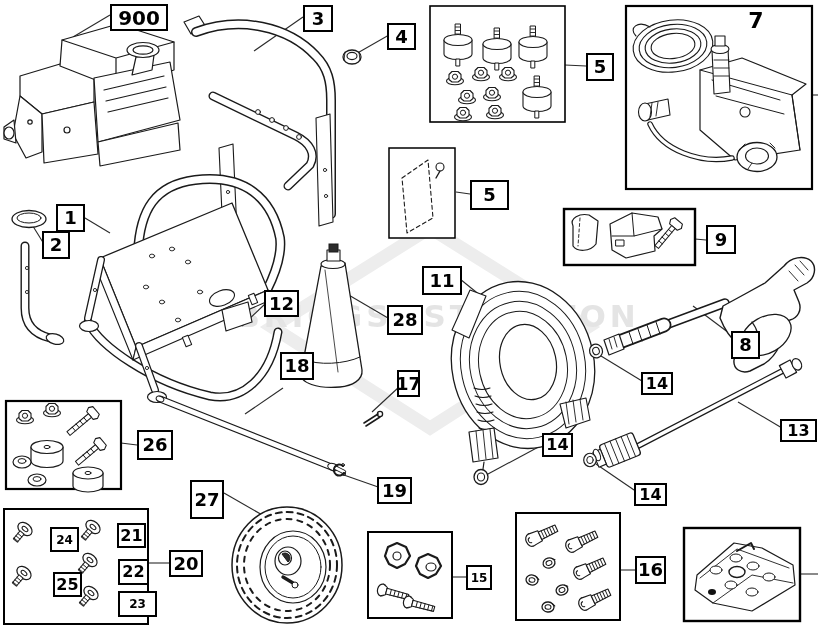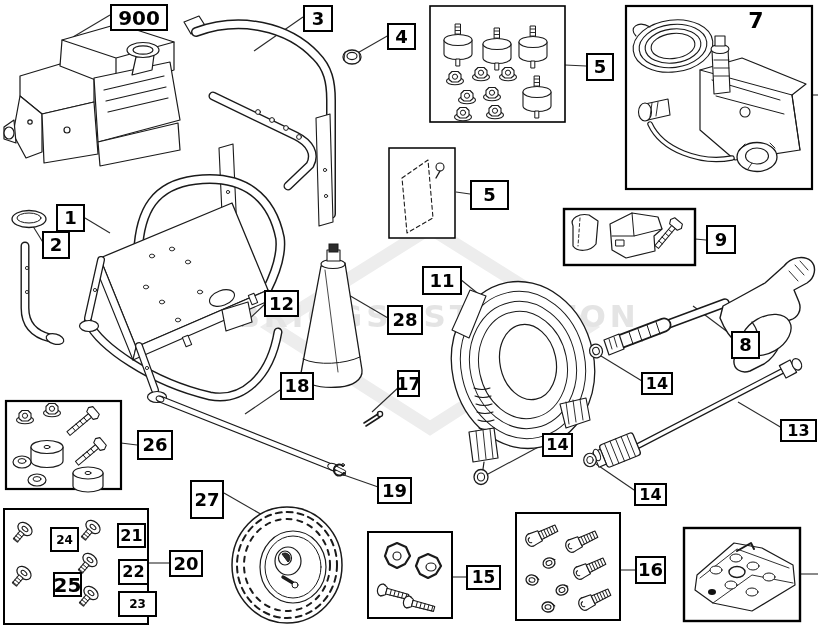--- a/index.html
+++ b/index.html
@@ -432,27 +432,27 @@
 <div class="callout" style="left:56px;top:204px;width:29px;height:28px">1</div>
 <div class="callout" style="left:42px;top:231px;width:28px;height:28px">2</div>
 <div class="callout" style="left:264px;top:290px;width:35px;height:27px">12</div>
 <div class="callout" style="left:422px;top:266px;width:40px;height:29px">11</div>
 <div class="callout" style="left:387px;top:305px;width:36px;height:30px">28</div>
 <div class="callout" style="left:731px;top:331px;width:29px;height:28px">8</div>
 <div class="callout" style="left:641px;top:372px;width:32px;height:23px;font-size:16px">14</div>
 <div class="callout" style="left:780px;top:419px;width:37px;height:23px;font-size:16px">13</div>
 <div class="callout" style="left:542px;top:433px;width:31px;height:24px;font-size:16px">14</div>
 <div class="callout" style="left:634px;top:483px;width:33px;height:23px;font-size:16px">14</div>
-<div class="callout" style="left:280px;top:372px;width:34px;height:28px">18</div>
+<div class="callout" style="left:280px;top:352px;width:34px;height:28px">18</div>
 <div class="callout" style="left:397px;top:370px;width:23px;height:27px">17</div>
 <div class="callout" style="left:137px;top:430px;width:36px;height:30px">26</div>
 <div class="callout" style="left:377px;top:477px;width:35px;height:27px">19</div>
 <div class="callout" style="left:190px;top:480px;width:34px;height:39px">27</div>
 <div class="callout" style="left:169px;top:550px;width:34px;height:27px">20</div>
 <div class="callout" style="left:50px;top:527px;width:29px;height:25px;font-size:12px">24</div>
 <div class="callout" style="left:117px;top:523px;width:29px;height:25px;font-size:16px">21</div>
 <div class="callout" style="left:118px;top:559px;width:31px;height:26px;font-size:16px">22</div>
-<div class="callout" style="left:53px;top:572px;width:29px;height:25px;font-size:20px">25</div>
+<div class="callout" style="left:53px;top:572px;width:29px;height:25px;font-size:16px">25</div>
 <div class="callout" style="left:118px;top:591px;width:39px;height:26px;font-size:12px">23</div>
-<div class="callout" style="left:466px;top:565px;width:35px;height:25px;font-size:17px">15</div>
+<div class="callout" style="left:466px;top:565px;width:26px;height:25px;font-size:12px">15</div>
 <div class="callout" style="left:635px;top:556px;width:31px;height:28px">16</div>
 
 </div>
 
 </body></html>

